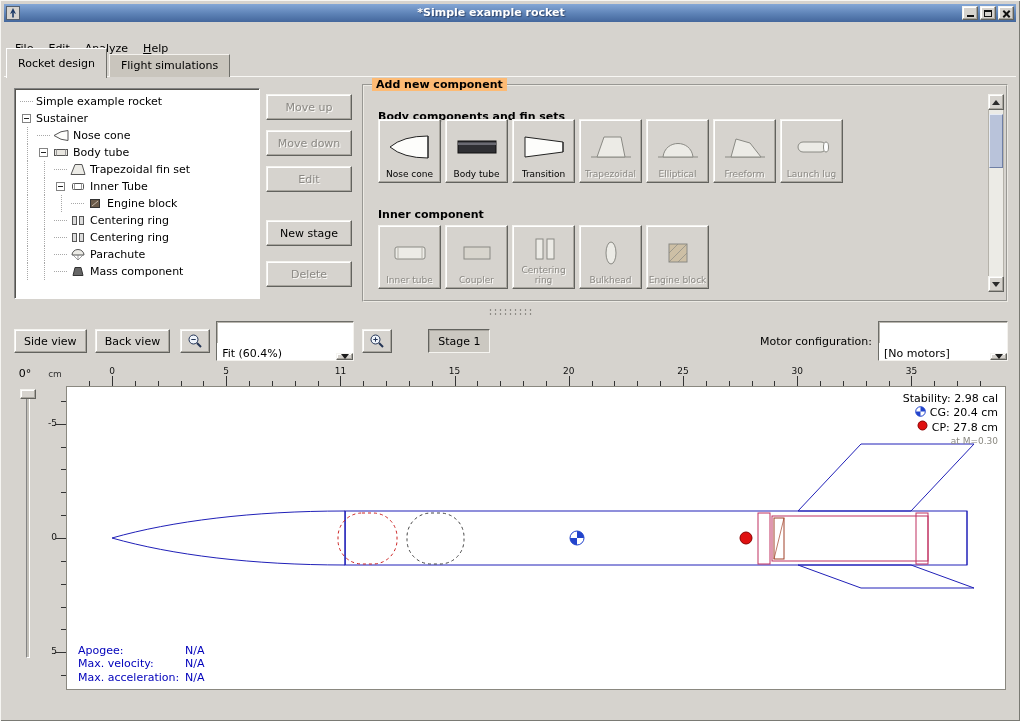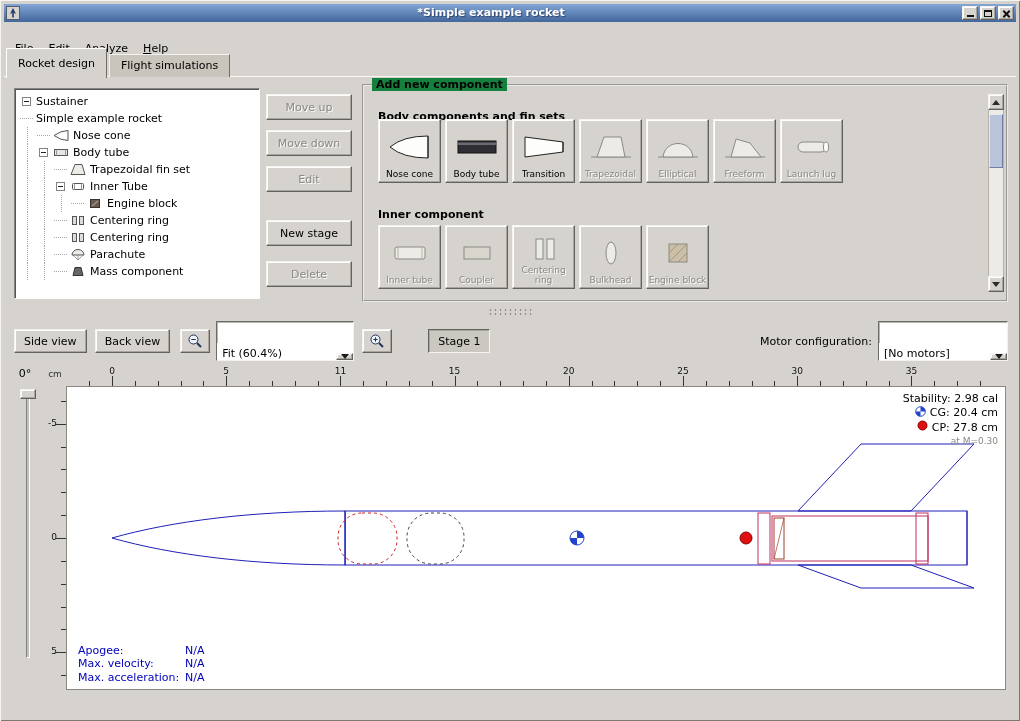--- a/index.html
+++ b/index.html
@@ -58,21 +58,21 @@
   
   .actions { position:absolute; left:266px; top:94px; width:86px; display:flex; flex-direction:column; }
   .act-btn { width:86px; height:26px; font-family:inherit; font-size:11px; color:#000; cursor:default; }
   .act-btn + .act-btn { margin-top:10px; }
   .actions .act-btn:nth-child(4) { margin-top:28px; }
   .actions .act-btn:nth-child(5) { margin-top:15px; }
   .disabled, .disabled * { color:#8b8984 !important; text-shadow:1px 1px 0 #fcfbf9; }
 
   
   .groupbox { position:absolute; left:362px; top:84px; width:646px; height:218px; border:2px groove #eceae4; }
-  .group-title { position:absolute; top:-8px; left:8px; background:#15803d; padding:0 4px; font-weight:bold; font-size:11px; }
+  .group-title { position:absolute; top:-8px; left:8px; background:#fdba74; padding:0 4px; font-weight:bold; font-size:11px; }
   .sub-title { position:absolute; left:14px; font-weight:bold; font-size:11px; }
   .s1 { top:24px; } .s2 { top:122px; }
   .comp-row { position:absolute; left:14px; display:flex; gap:4px; }
   .r1 { top:33px; } .r2 { top:139px; }
   .comp-btn { width:63px; height:64px; display:flex; flex-direction:column; align-items:center;
               padding:5px 1px 3px; font-family:inherit; cursor:default; }
   .comp-icon { flex:1; display:flex; align-items:center; justify-content:center; }
   .comp-label { font-size:9px; line-height:9.5px; text-align:center; color:#000; max-height:20px; overflow:hidden; }
   .vscroll { position:absolute; top:8px; bottom:8px; right:2px; width:16px; background:#ecebe6;
              border:1px solid #b5b2aa; }
@@ -163,29 +163,29 @@
 
   <div class="tabs">
     <span class="tab active"><span>Rocket design</span></span>
       <span class="tab"><span>Flight simulations</span></span>
   </div>
   <div class="tabpage"></div>
 
   <div class="tree-panel">
     <div class="tree-row">
         <span class="tree-indent"></span>
+        <span class="tree-expander stub"></span>
+        <span class="tree-icon empty"></span>
+        <span class="tree-label">Simple example rocket</span>
+      </div>
+      <div class="tree-row">
+        <span class="tree-indent"></span>
         <span class="tree-expander box"></span>
         <span class="tree-icon empty"></span>
         <span class="tree-label">Sustainer</span>
-      </div>
-      <div class="tree-row">
-        <span class="tree-indent"></span>
-        <span class="tree-expander stub"></span>
-        <span class="tree-icon empty"></span>
-        <span class="tree-label">Simple example rocket</span>
       </div>
       <div class="tree-row">
         <span class="tree-indent">
           <i class="guide"></i>
         </span>
         <span class="tree-expander stub"></span>
         <span class="tree-icon">
           <svg width="16" height="13" viewBox="0 0 16 13">
             <path d="M1,6.5 Q8,1.5 15,1.5 L15,11.5 Q8,11.5 1,6.5 Z" fill="#fdfdfb" stroke="#555"></path>
           </svg>

